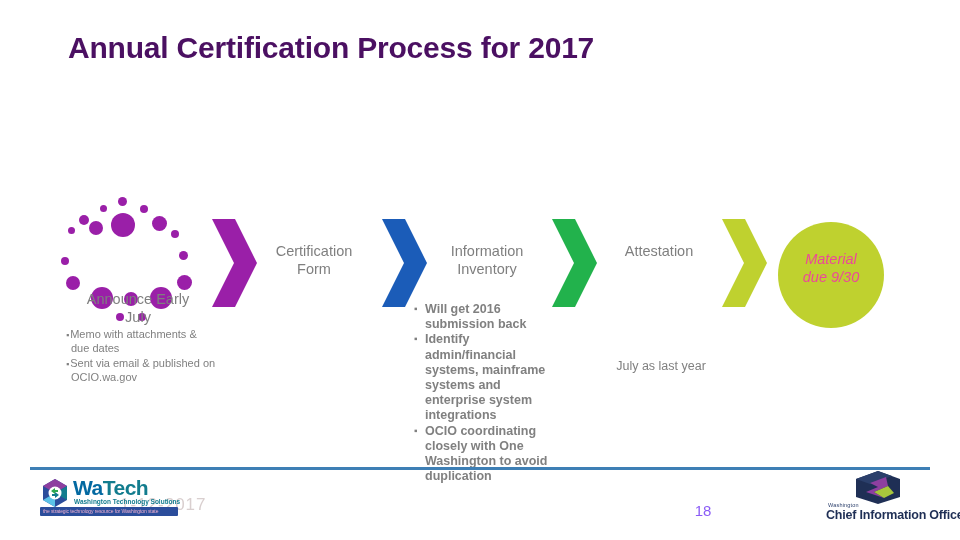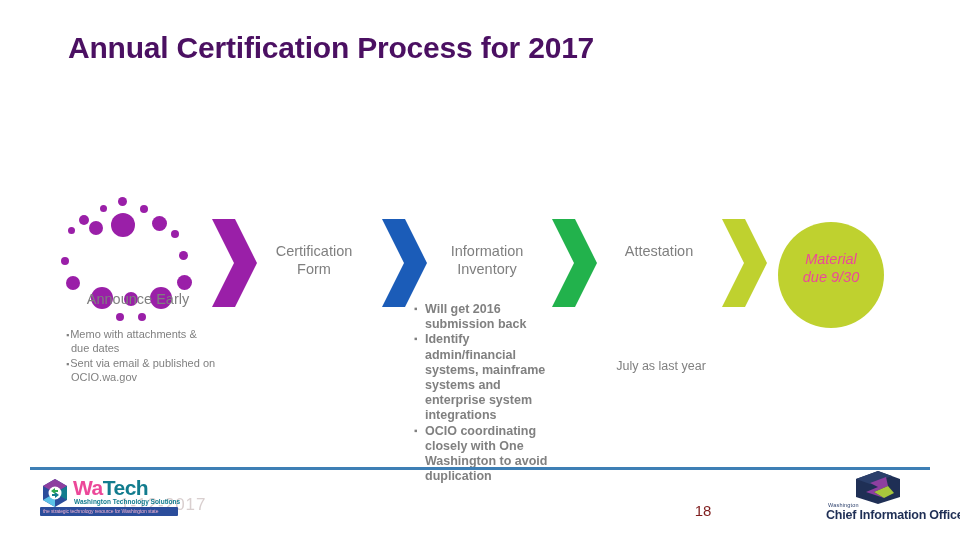--- a/index.html
+++ b/index.html
@@ -155,21 +155,21 @@
     height: 3px;
     background: #3E7FB5;
   }
   .page-num {
     position: absolute;
     left: 680px;
     top: 502px;
     width: 46px;
     text-align: center;
     font-size: 15px;
-    color: #7f1d1d;
+    color: #8b5cf6;
   }
   .faint-date {
     position: absolute;
     left: 120px;
     top: 495px;
     font-size: 17px;
     color: #d9cfcf;
     letter-spacing: 1px;
   }
 
@@ -190,21 +190,21 @@
   }
   .wt-word {
     position: absolute;
     left: 33px;
     top: 0px;
     font-size: 21px;
     font-weight: bold;
     letter-spacing: -0.5px;
     white-space: nowrap;
   }
-  .wt-word .wa { color: #ec4899; margin-top: 28px; }
+  .wt-word .wa { color: #0369a1; margin-top: 28px; }
   .wt-word .tech { color: #127C8E; text-align: right; }
   .wt-sub {
     position: absolute;
     left: 34px;
     top: 22px;
     font-size: 6.5px;
     font-weight: bold;
     color: #127C8E;
     white-space: nowrap;
   }
@@ -286,20 +286,21 @@
       <div class="dot" style="left:119px; top:80px;  width:15px; height:15px;"></div>
       <div class="dot" style="left:33px;  top:92px;  width:22px; height:22px;"></div>
       <div class="dot" style="left:66px;  top:97px;  width:14px; height:14px;"></div>
       <div class="dot" style="left:92px;  top:92px;  width:22px; height:22px;"></div>
       <div class="dot" style="left:58px;  top:118px; width:8px;  height:8px;"></div>
       <div class="dot" style="left:80px;  top:118px; width:8px;  height:8px;"></div>
     </div>
 
     <div class="stage-label" style="left:58px; top:47px; width:160px;margin-top:48px;">
       <div>Announce Early</div>
+      <div>July</div>
     </div>
 
     <div class="chev" style="left:208px; top:24px;">
       <svg viewBox="0 0 50 88" preserveAspectRatio="none" aria-hidden="true">
         <polygon points="4,0 27,0 49,44 27,88 4,88 26,44" fill="#9A1FA8"></polygon>
       </svg>
     </div>
 
     <div class="stage-label" style="left:245px; top:47px; width:138px;">
       <div>Certification</div>

